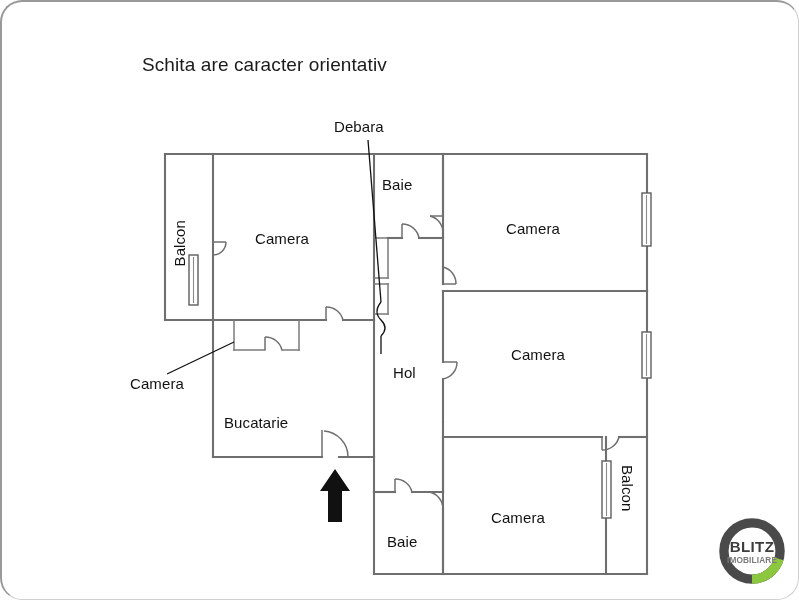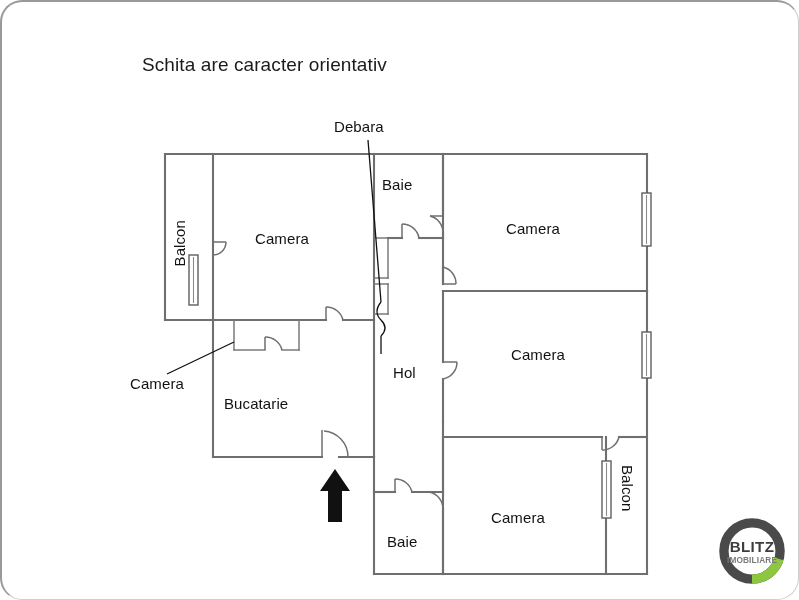--- a/index.html
+++ b/index.html
@@ -265,21 +265,21 @@
     </g>
 
   </svg>
 
   <div class="room-label" style="left:332px; top:116px;">Debara</div>
   <div class="room-label" style="left:380px; top:174px;">Baie</div>
   <div class="room-label" style="left:253px; top:228px;">Camera</div>
   <div class="room-label" style="left:504px; top:218px;">Camera</div>
   <div class="room-label vertical" style="left:169px; top:218px;">Balcon</div>
   <div class="room-label" style="left:128px; top:373px;">Camera</div>
-  <div class="room-label" style="left:222px; top:393px;">Bucatarie</div>
+  <div class="room-label" style="left:222px; top:412px;">Bucatarie</div>
   <div class="room-label" style="left:391px; top:362px;">Hol</div>
   <div class="room-label" style="left:509px; top:344px;">Camera</div>
   <div class="room-label" style="left:489px; top:507px;">Camera</div>
   <div class="room-label" style="left:385px; top:531px;">Baie</div>
   <div class="room-label vertical-down" style="left:617px; top:463px;">Balcon</div>
 
   <svg class="logo" viewBox="0 0 100 100">
     <circle cx="50" cy="50" r="39" fill="none" stroke="#4a4a4a" stroke-width="13"></circle>
     <path d="M 50 89 A 39 39 0 0 0 87.5 61" fill="none" stroke="#8dc63f" stroke-width="13"></path>
     <text x="50" y="52" text-anchor="middle" font-family="Liberation Sans, sans-serif" font-size="21" font-weight="bold" fill="#3d3d3d" letter-spacing="0.5">BLITZ</text>

